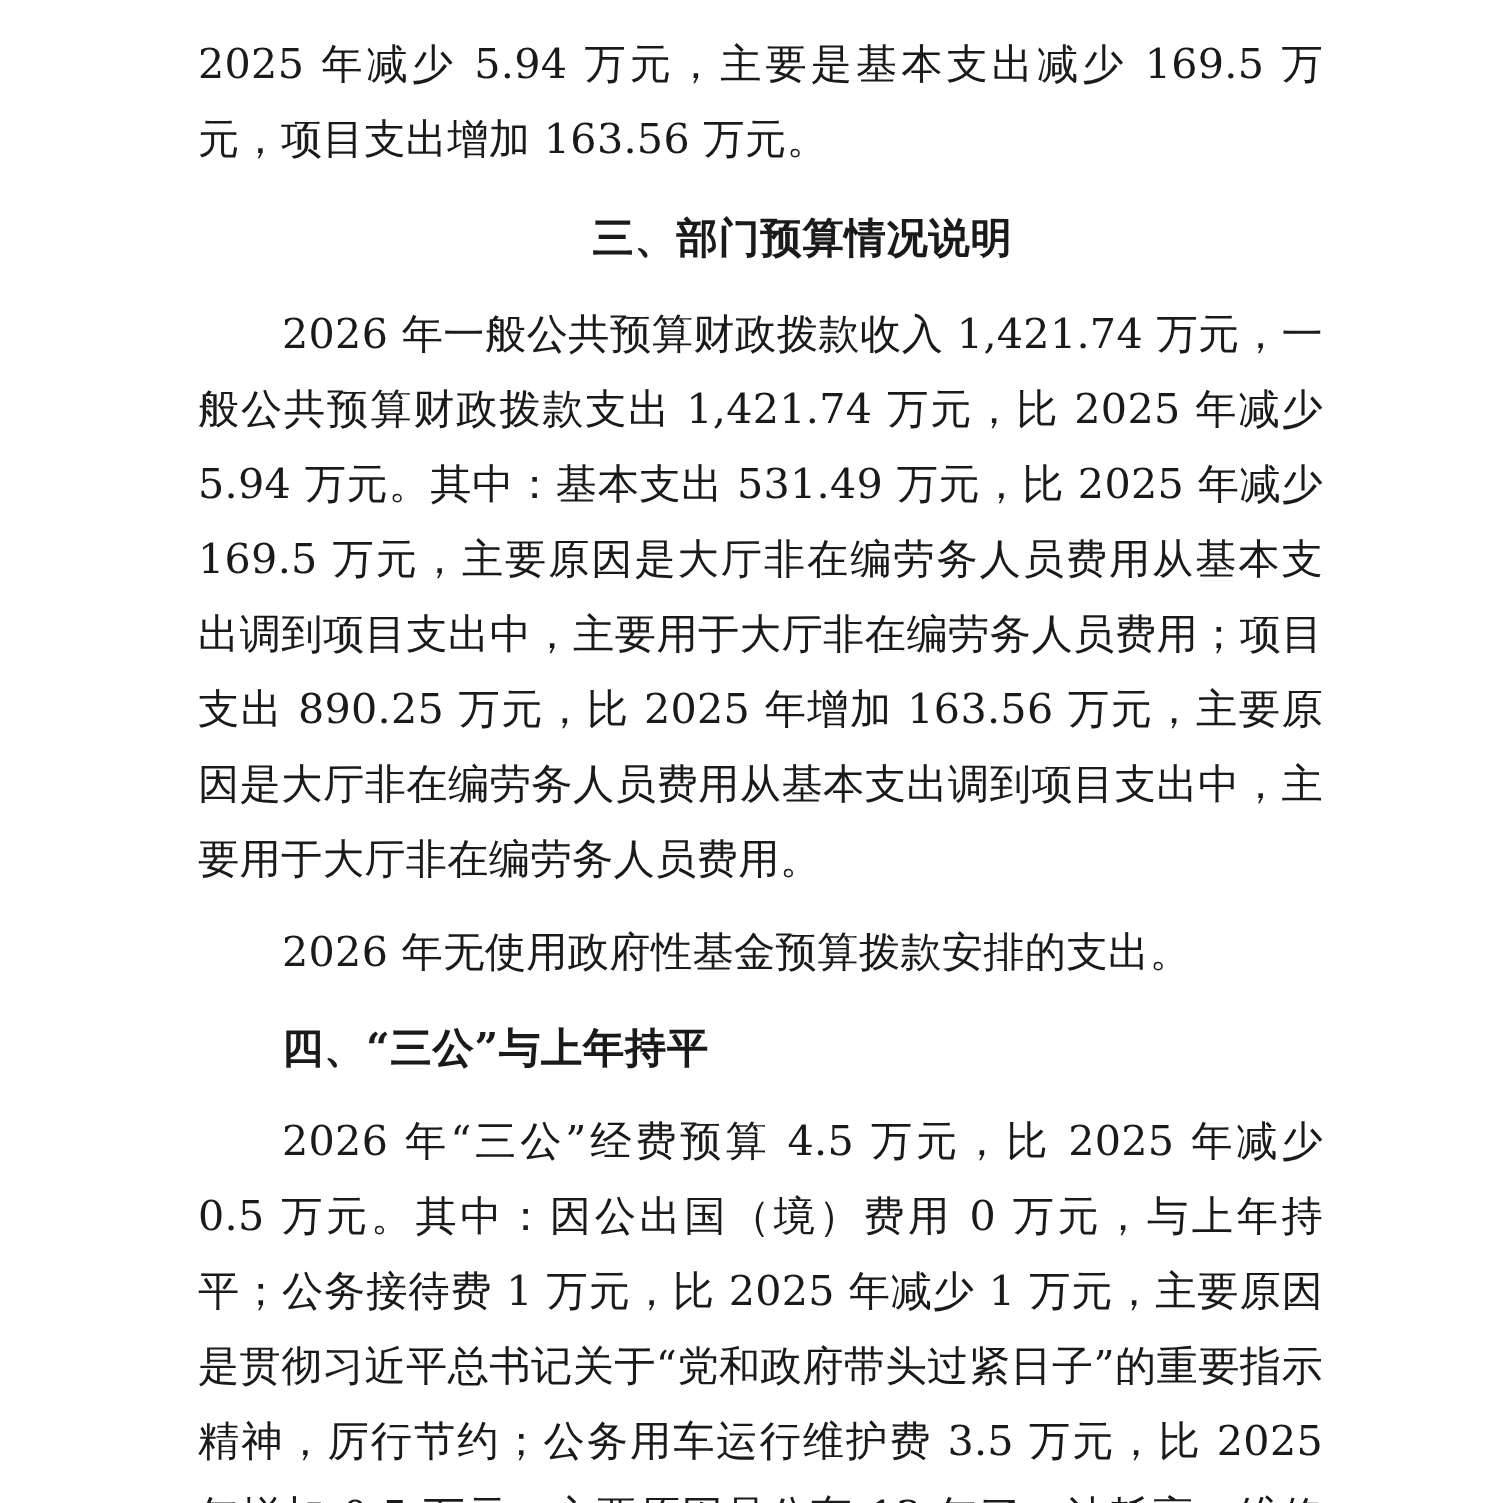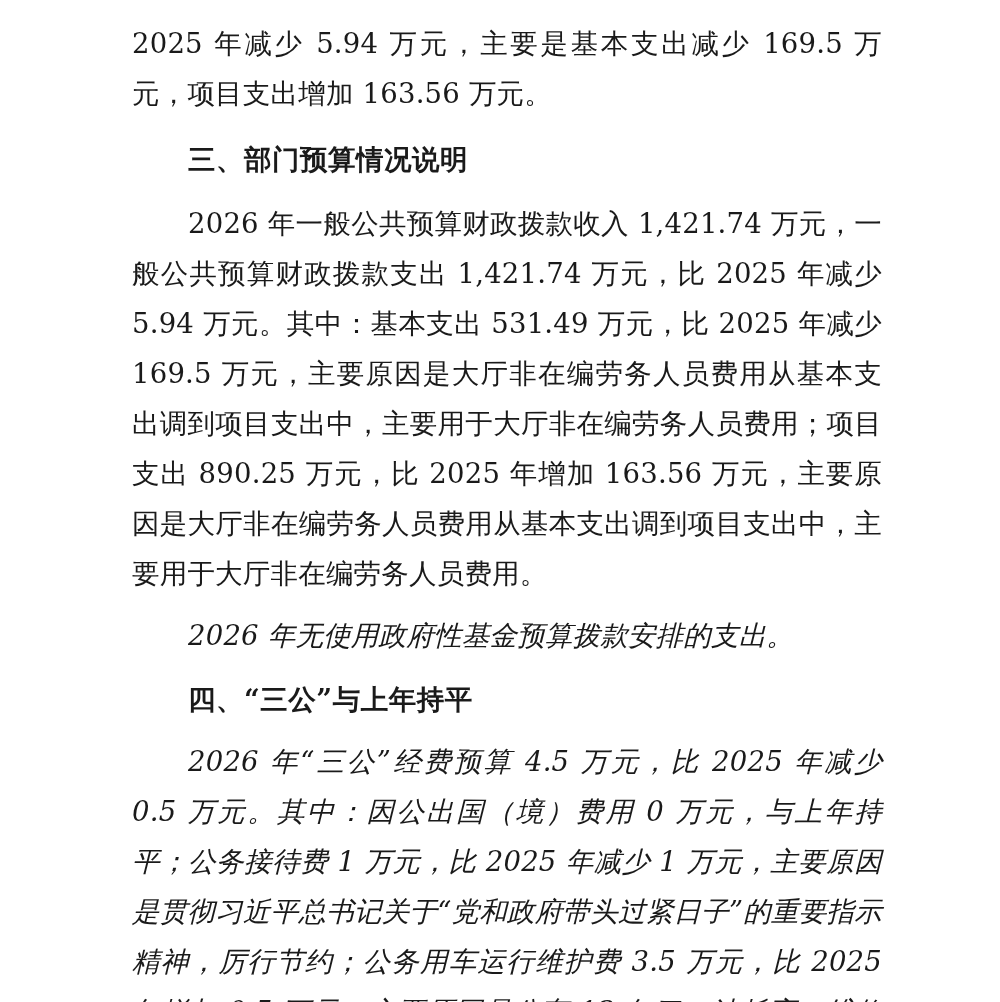--- a/index.html
+++ b/index.html
@@ -33,23 +33,23 @@
     text-indent: 56px;
   }
   .heading {
     font-size: 27.5px;
     line-height: 50px;
     font-weight: bold;
     margin: 0;
     text-indent: 56px;
     letter-spacing: 0.5px;
   }
-  .sp-top-1 { margin-top: 16px; }
+  .sp-top-1 { margin-top: 16px; text-align: center; }
   .sp-top-2 { margin-top: 14px; }
-  .sp-top-3 { margin-top: 12px; font-style: italic; }
+  .sp-top-3 { margin-top: 12px; }
   .sp-top-4 { margin-top: 14px; }
 </style>
 </head>
 <body>
 
 <div class="page">
 
   <p class="para sp-top-0">2025 年减少 5.94 万元，主要是基本支出减少 169.5 万元，项目支出增加 163.56 万元。</p>
 
   <h2 class="heading sp-top-1">三、部门预算情况说明</h2>

